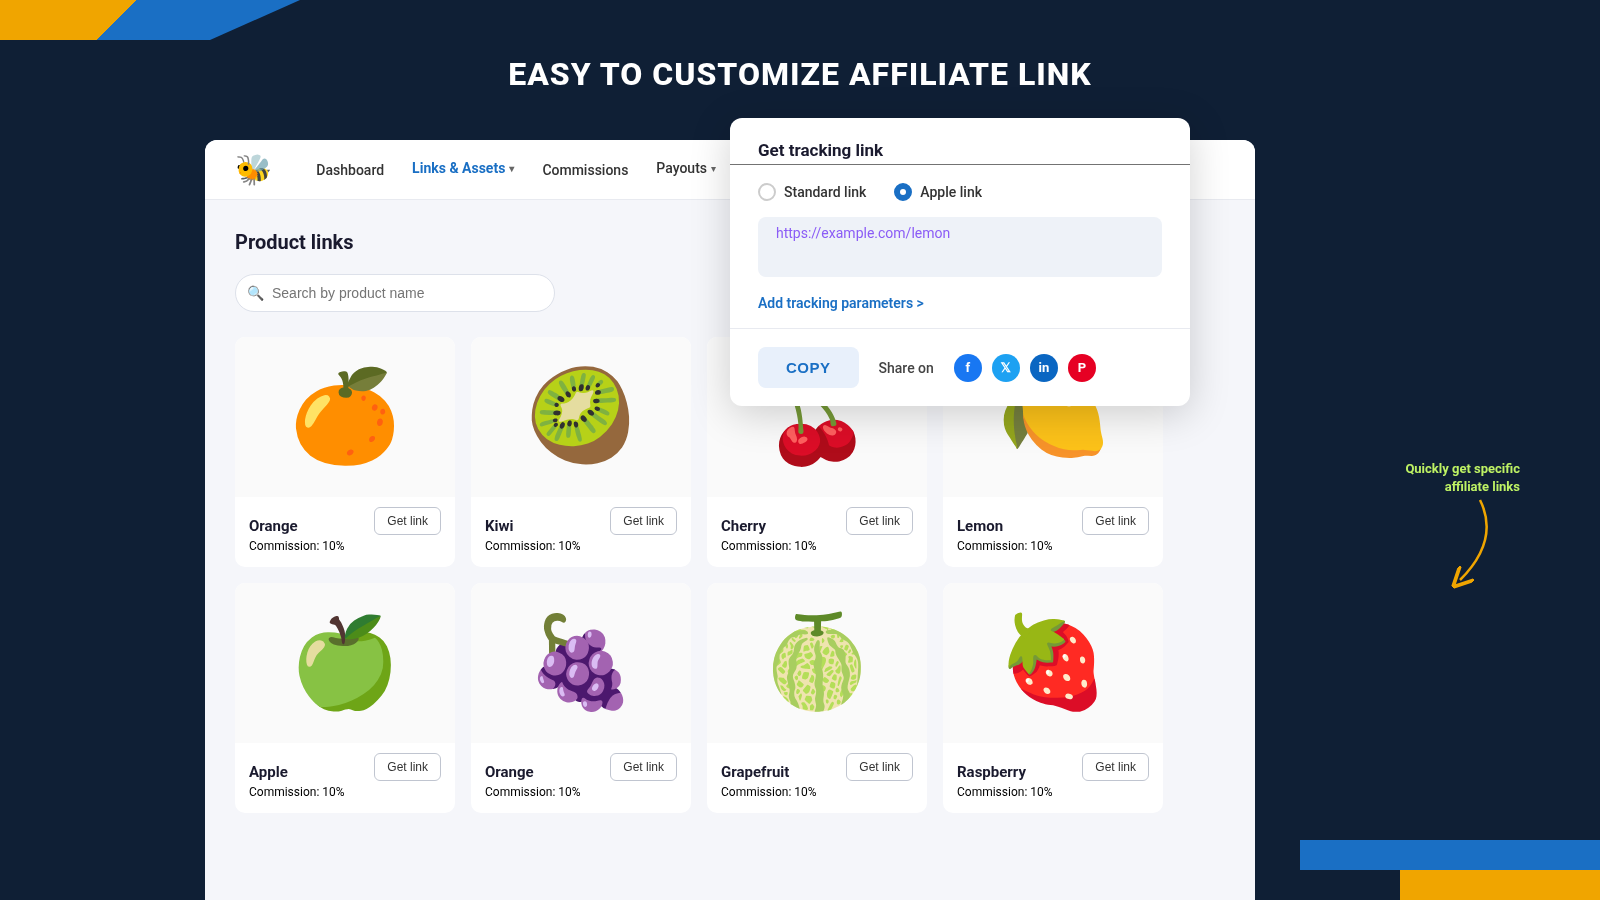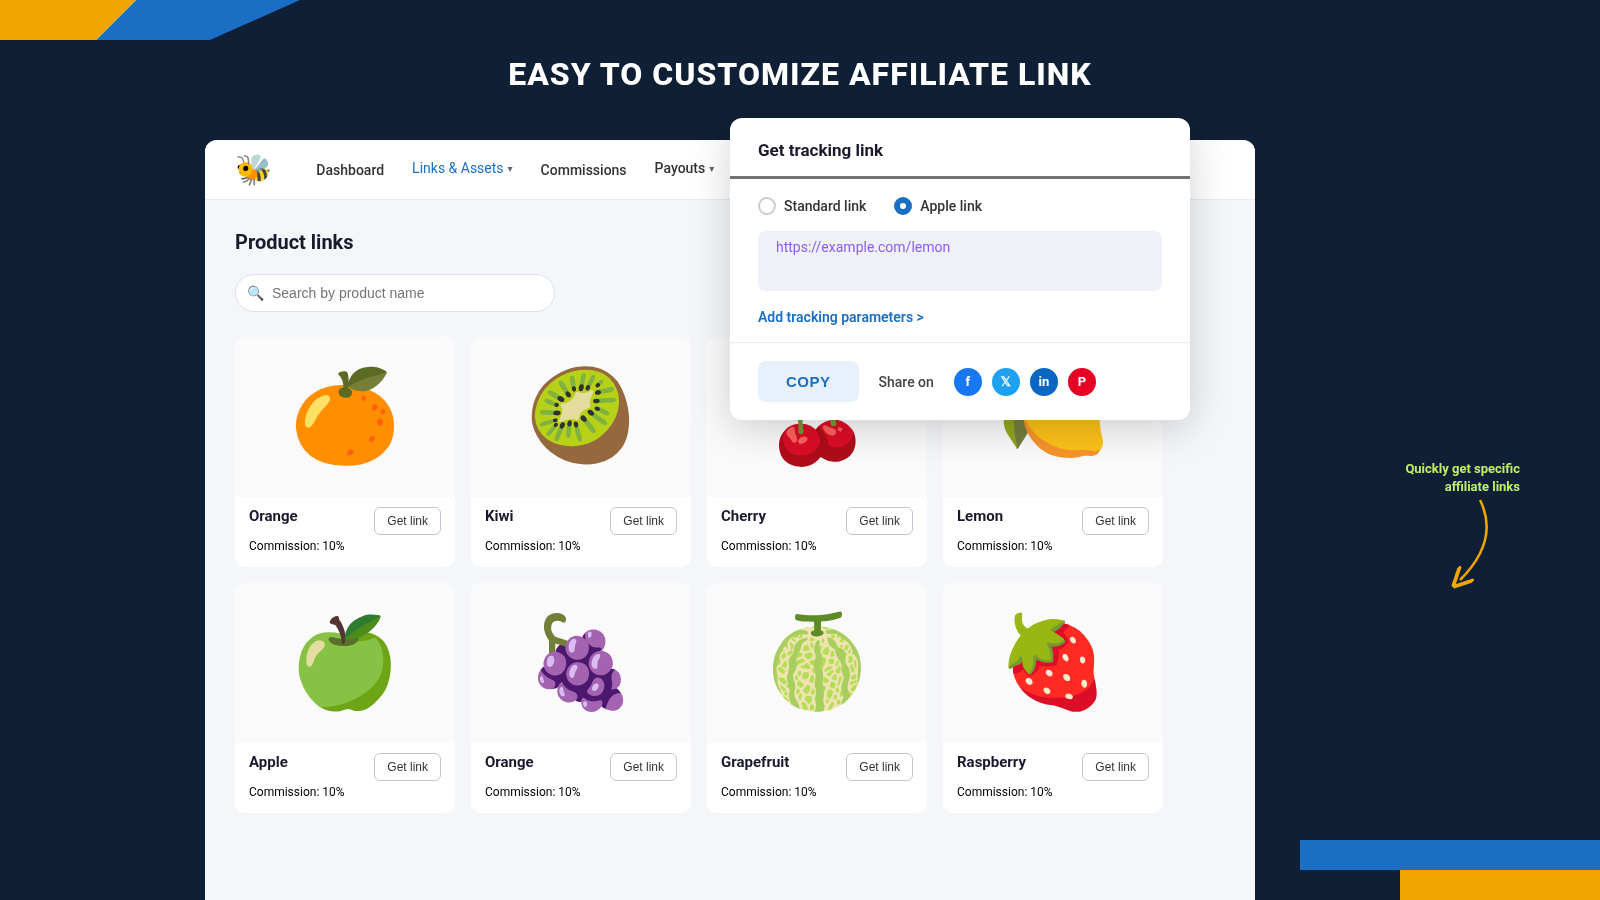--- a/index.html
+++ b/index.html
@@ -85,21 +85,21 @@
     }
     .nav-link {
       font-size: 14px;
       color: #333;
       cursor: pointer;
       text-decoration: none;
       font-weight: 500;
     }
     .nav-link.active {
       color: #1a6fc4;
-      font-weight: 400;
+      font-weight: 700;
     }
     .nav-link-with-arrow {
       display: flex;
       align-items: center;
       gap: 4px;
     }
     .nav-arrow {
       font-size: 10px;
       color: #666;
     }
@@ -166,21 +166,21 @@
     }
 
     .product-emoji {
       font-size: 90px;
       line-height: 1;
     }
 
     .product-info {
       padding: 10px 14px 0;
       display: flex;
-      align-items: flex-start;
+      align-items: flex-end;
       justify-content: space-between;
     }
 
     .product-name {
       font-size: 15px;
       font-weight: 700;
       color: #1a1a2e;
     }
 
     .get-link-btn {
@@ -208,22 +208,22 @@
       left: 730px;
       width: 460px;
       background: #ffffff;
       border-radius: 12px;
       box-shadow: 0 8px 40px rgba(0,0,0,0.18);
       z-index: 100;
       overflow: hidden;
     }
 
     .popup-header {
-      padding: 22px 28px 16px;
-      border-bottom: 3px solid #737373;
+      padding: 22px 28px 4px;
+      border-bottom: 1px solid #737373;
     }
 
     .popup-title {
       font-size: 17px;
       font-weight: 700;
       color: #1a1a2e;
     }
 
     .popup-link-options {
       display: flex;

